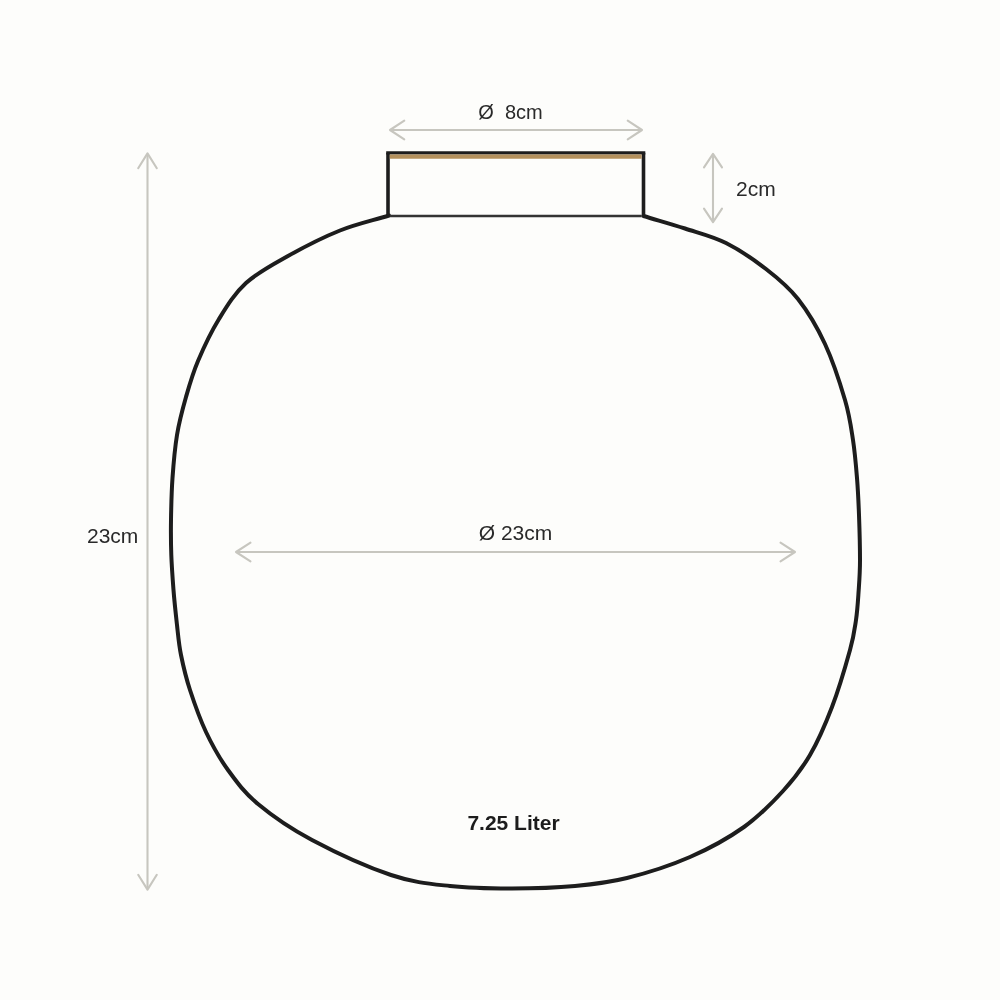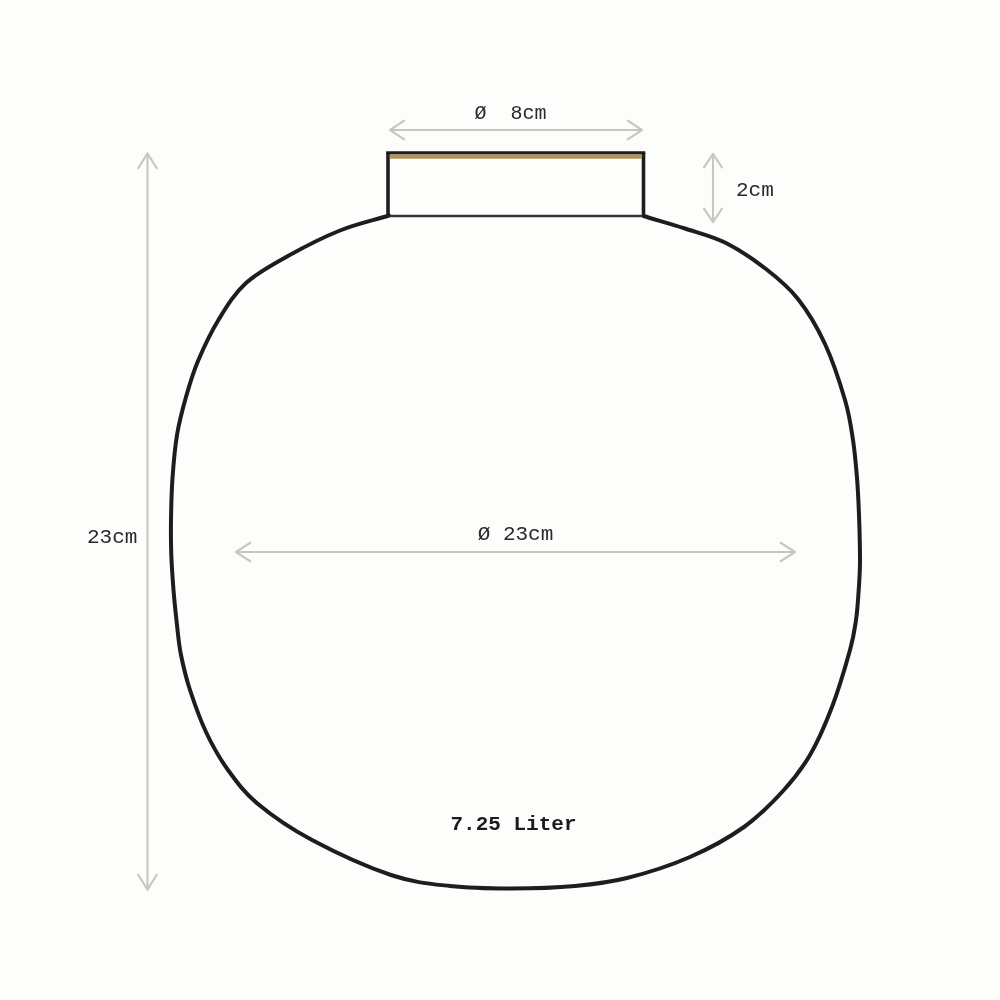--- a/index.html
+++ b/index.html
@@ -1,17 +1,17 @@
 <!DOCTYPE html>
 <html><head>
 <meta charset="utf-8">
 <style>
   html,body{margin:0;padding:0;background:#fdfdfb;}
   .page{position:relative;width:960px;height:1000px;background:#0369a1;overflow:hidden;
-        font-family:Liberation Mono, monospace;}
+        font-family:Liberation Sans, sans-serif;}
   svg{display:block;}
 </style>
 </head>
 <body>
 
 <div class="page">
 <svg width="1000" height="1000" viewBox="0 0 1000 1000">
 
   <rect x="0" y="0" width="1000" height="1000" fill="#fdfdfb"></rect>
 

